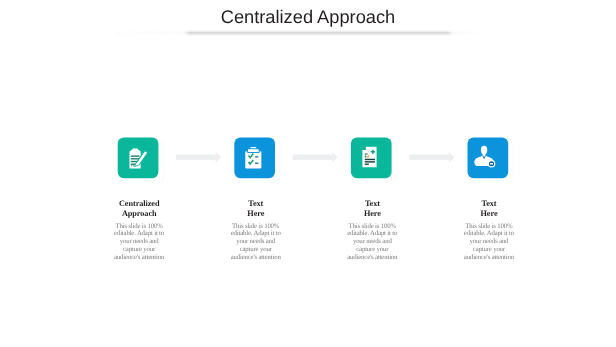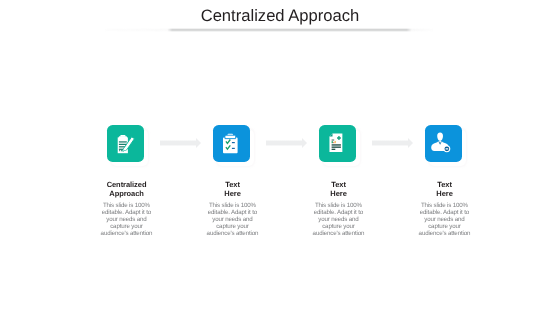--- a/index.html
+++ b/index.html
@@ -30,21 +30,21 @@
       linear-gradient(to right,
         rgba(200,201,202,0.05) 0%,
         rgba(200,201,202,0.10) 19%,
         rgba(200,201,202,1) 20.5%,
         rgba(200,201,202,1) 92%,
         rgba(200,201,202,0.14) 93.5%,
         rgba(200,201,202,0.04) 100%);
   }
 
   
-  .card { position:absolute; width:64px; }
+  .card { position:absolute; width:64px;font-family:Liberation Serif, serif; }
   .iconwrap { position:relative; width:36.5px; height:37px; margin:0 auto; }
   .iconshadow {
     position:absolute; left:4.2px; top:4.4px;
     width:36.5px; height:37px;
     border-radius:5.6px;
     background:#ffffff;
     box-shadow:0 0 2.2px 0.2px rgba(200,175,190,0.085);
   }
   .iconbox {
     position:absolute; left:0; top:0;

